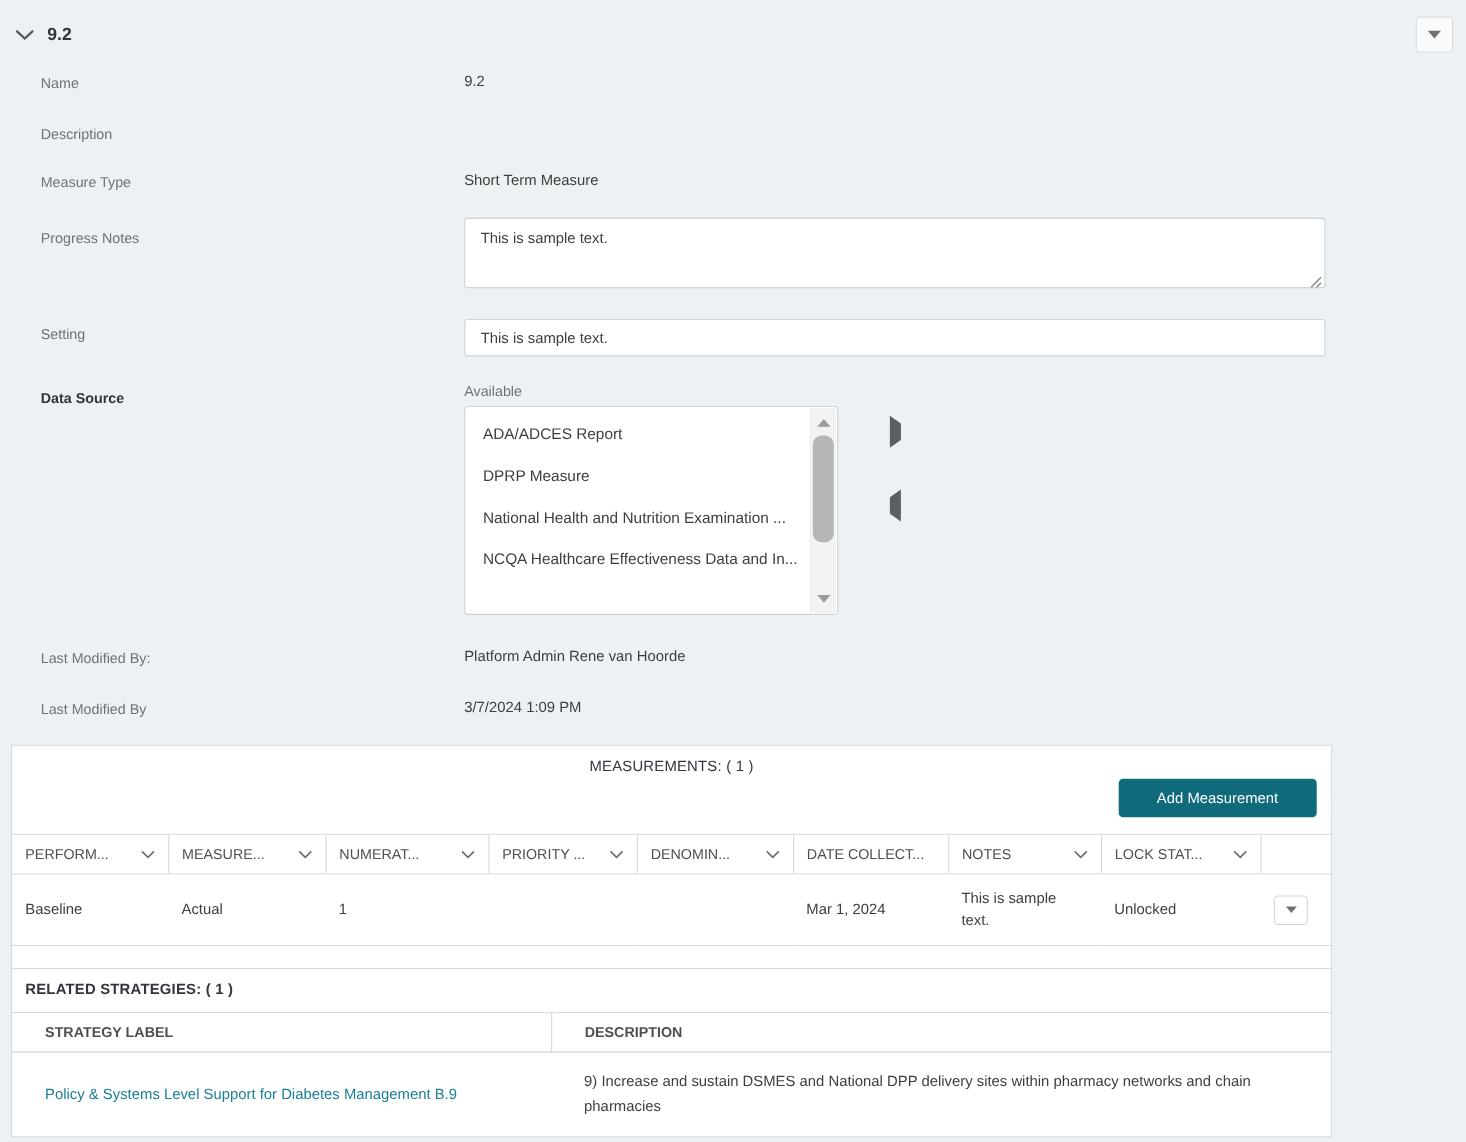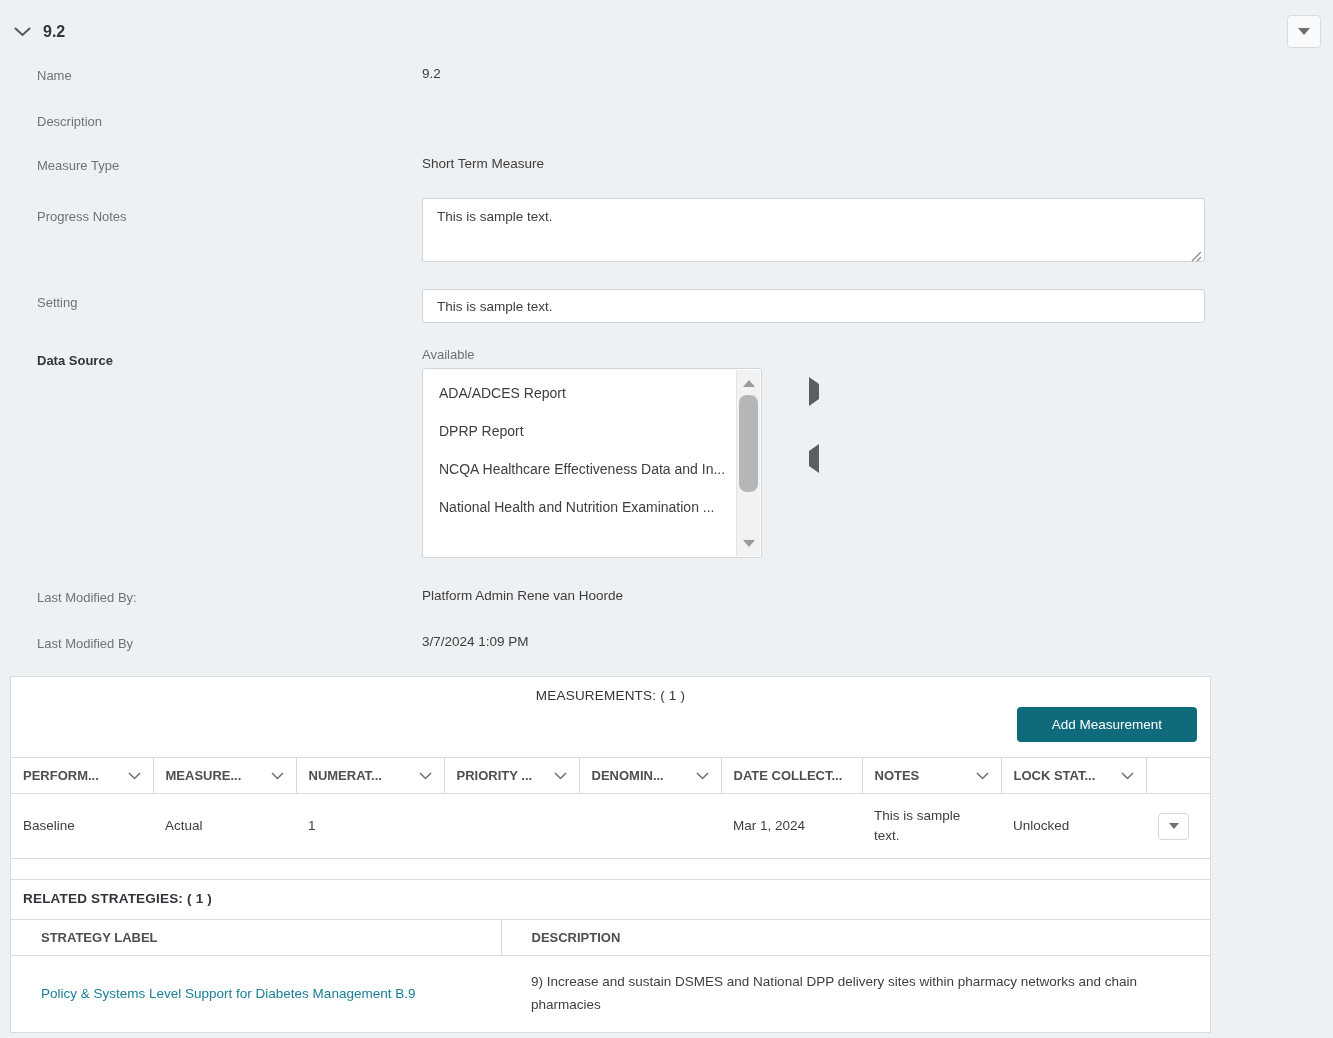--- a/index.html
+++ b/index.html
@@ -92,21 +92,21 @@
   .btn-primary {
     background:#0f6b7c; color:#fff; border:none; border-radius:4px;
     font-family:"Liberation Sans", sans-serif; font-size:13.5px;
     padding:10px 35px; cursor:pointer;
   }
 
   table.meas { width:100%; border-collapse:collapse; table-layout:fixed; }
   table.meas th {
     border-top:1px solid #dcdcdc; border-bottom:1px solid #dcdcdc;
     padding:10px 12px; text-align:left;
-    font-size:13px; font-weight:700; color:#514f4d; cursor:pointer;
+    font-size:13px; font-weight:400; color:#514f4d; cursor:pointer;
   }
   table.meas th + th { border-left:1px solid #d8d8d8; }
   table.meas th:last-child { border-left:1px solid #d8d8d8; }
   .th-flex { display:flex; align-items:center; justify-content:space-between; }
   .th-label { white-space:nowrap; overflow:hidden; }
   table.meas td {
     border-bottom:1px solid #dcdcdc; padding:12px; font-size:13.5px;
     color:#3e3e3c; vertical-align:middle; line-height:20px;
   }
   .row-menu-btn {
@@ -178,23 +178,23 @@
 
   <div class="form-row mt-datasource">
     <div class="form-label bold">Data Source</div>
     <div class="duallist">
 
       <div class="list-col">
         <div class="list-label">Available</div>
         <div class="listbox">
           <ul>
             <li>ADA/ADCES Report</li>
-            <li>DPRP Report</li>
+            <li>DPRP Measure</li>
+            <li>National Health and Nutrition Examination ...</li>
             <li>NCQA Healthcare Effectiveness Data and In...</li>
-            <li>National Health and Nutrition Examination ...</li>
           </ul>
           <div class="scrollbar">
             <div class="scroll-btn up">
                 <span class="tri-up-sm"></span>
               </div>
             <div class="scroll-thumb"></div>
             <div class="scroll-btn down">
                 <span class="tri-down-sm"></span>
               </div>
           </div>

